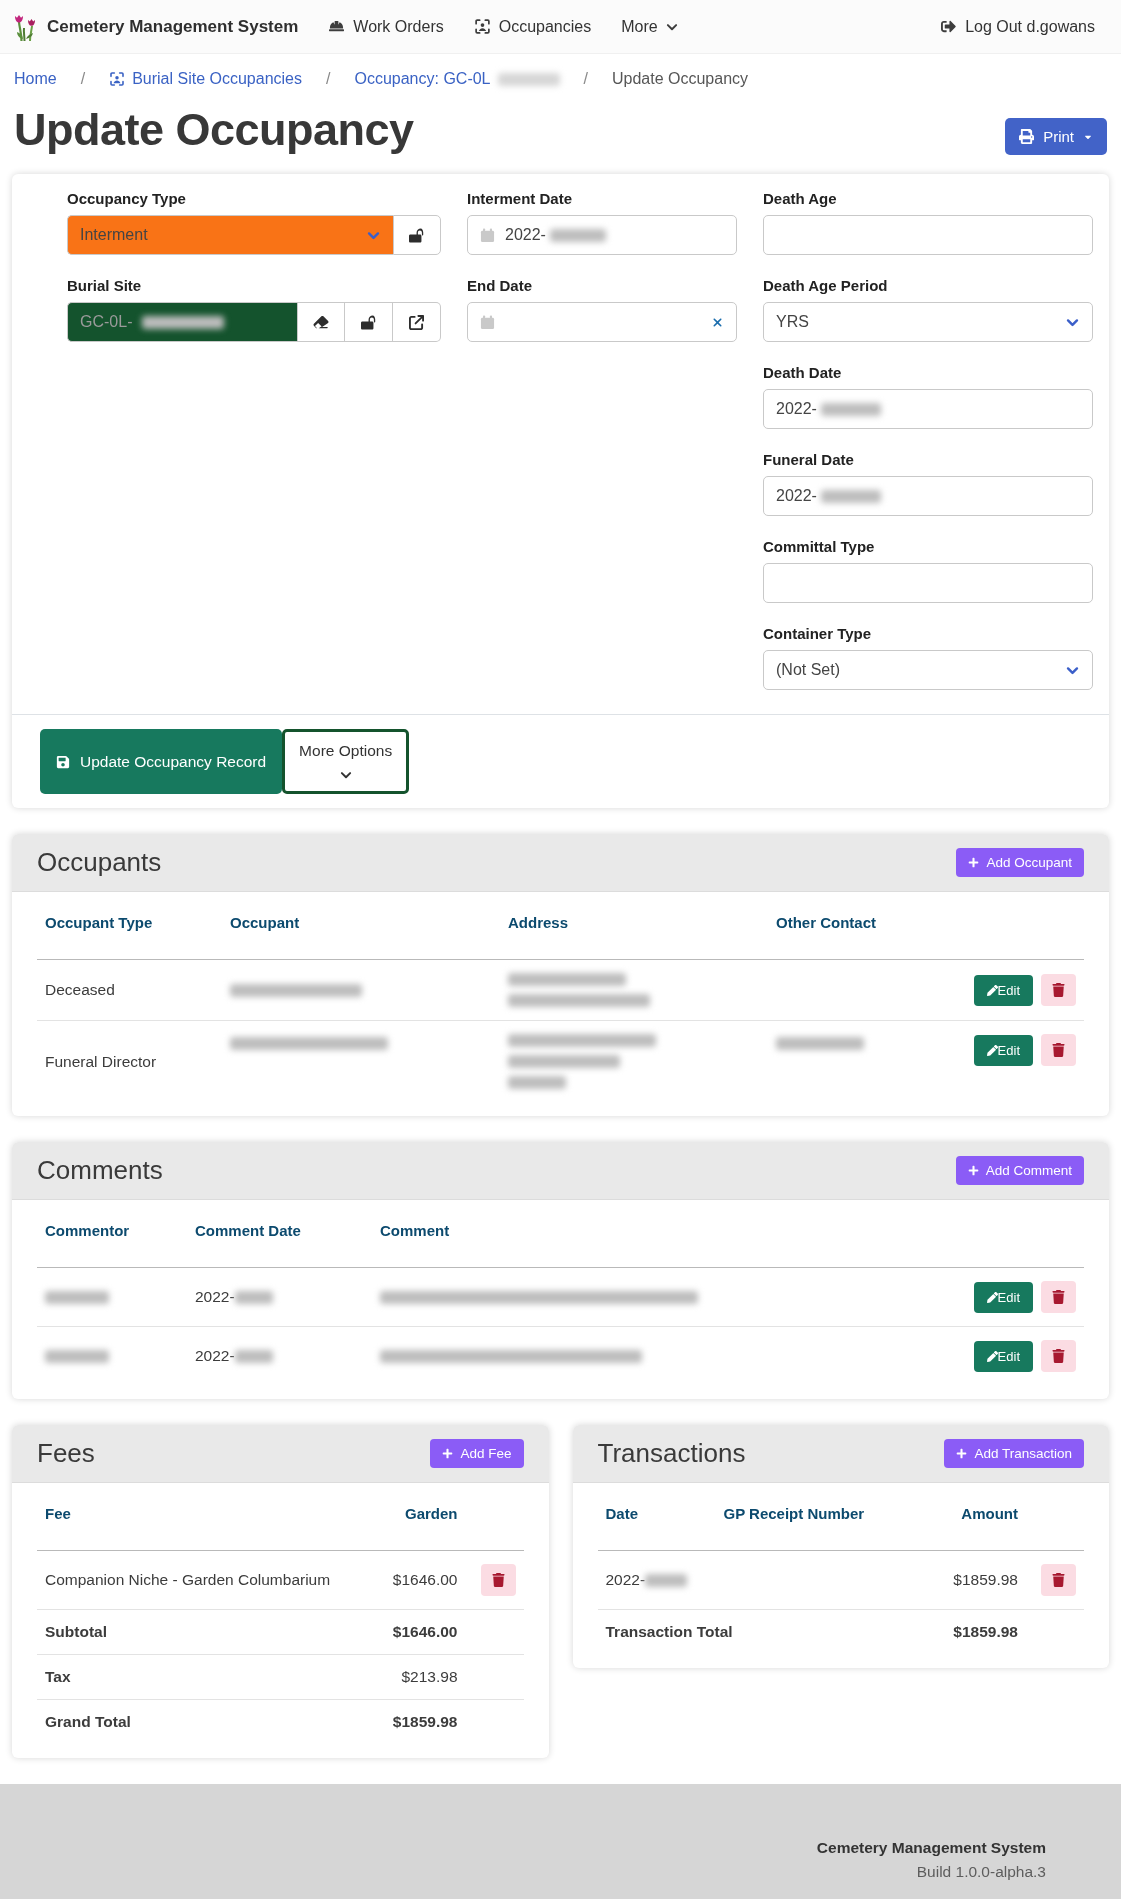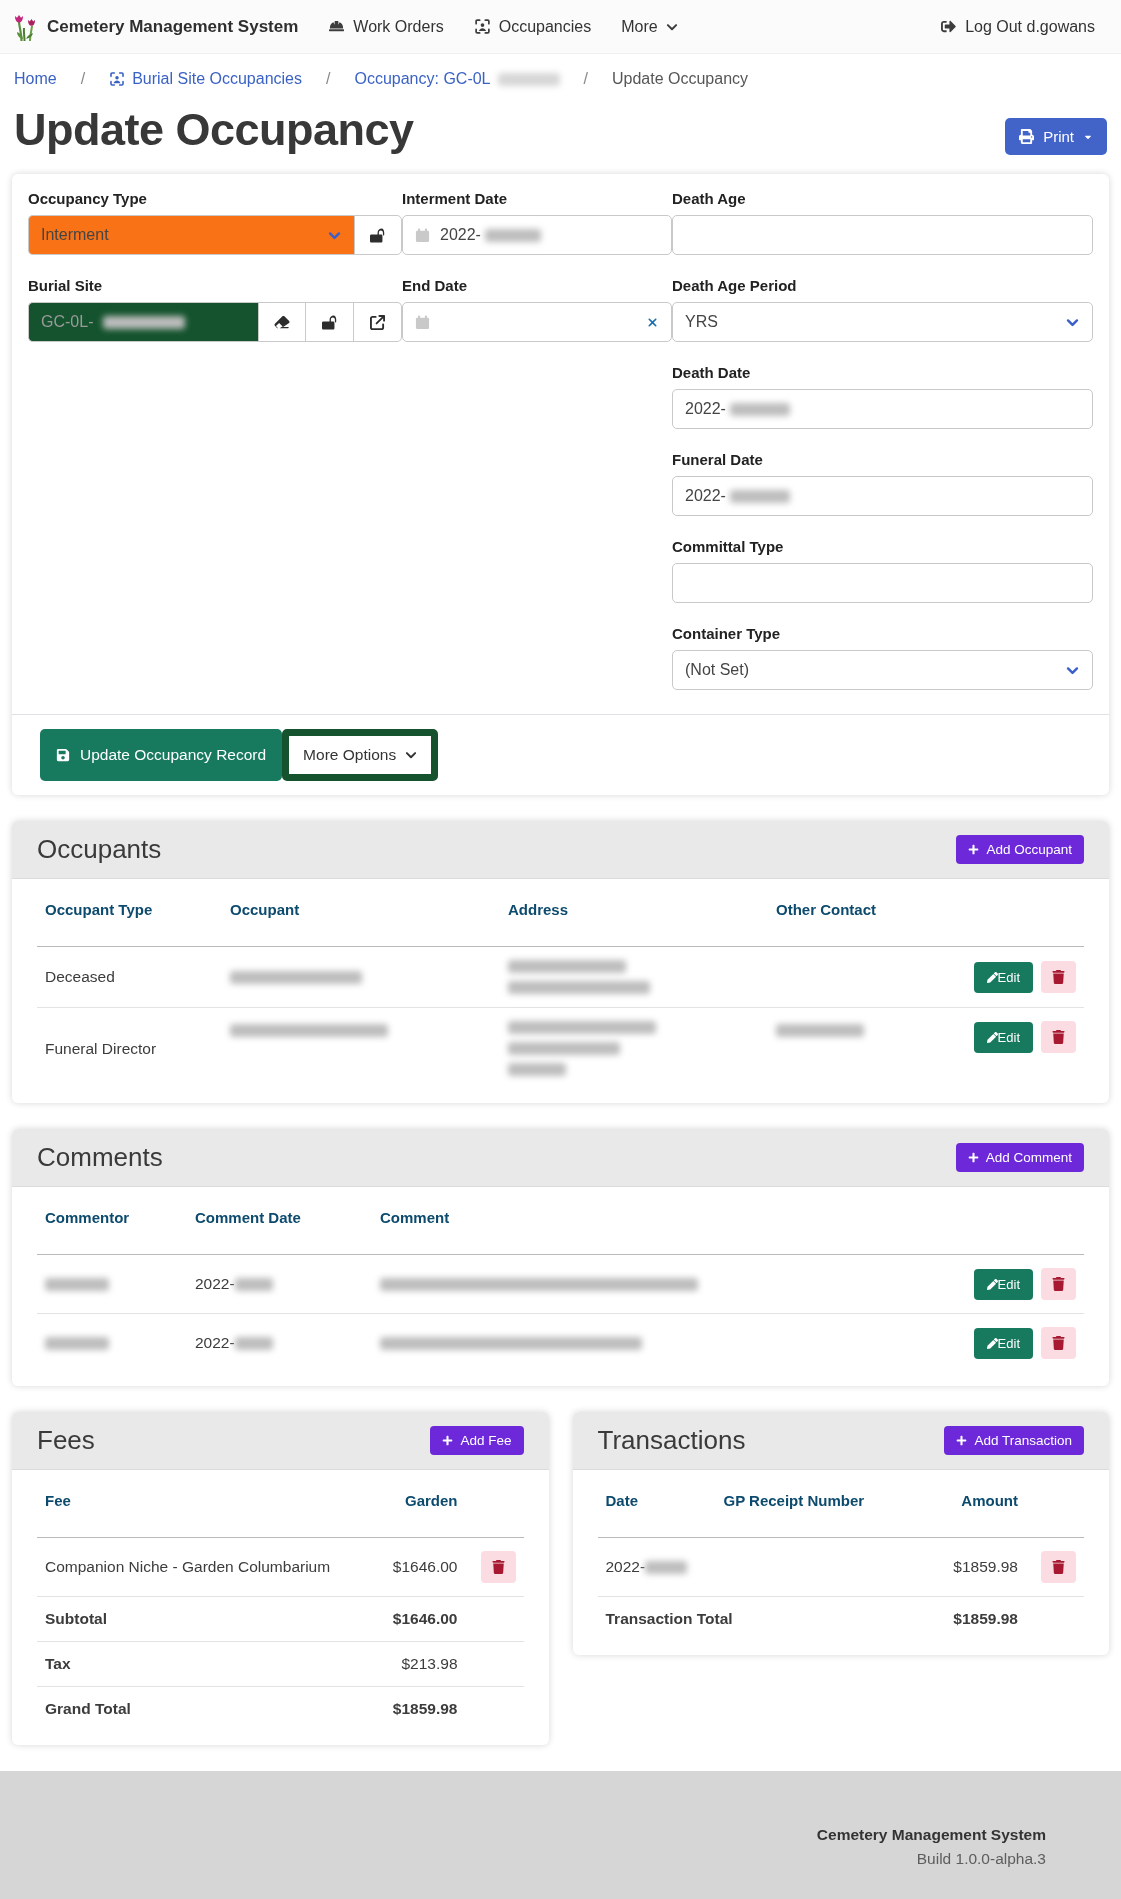--- a/index.html
+++ b/index.html
@@ -70,27 +70,27 @@
   .section-head {
     display: flex; align-items: center; justify-content: space-between;
     background: #e9e9e9;
     border-bottom: 1px solid #dcdcdc;
     border-radius: 6px 6px 0 0;
     padding: 13px 25px;
   }
   .section-head h2 { font-size: 26px; font-weight: 400; color: #3a3a3a; }
   .btn-add {
     display: inline-flex; align-items: center; gap: 7px;
-    background: #6d28d9; color: #fff; border: none; border-radius: 4px;
+    background: #8b5cf6; color: #fff; border: none; border-radius: 4px;
     font-size: 13.5px; padding: 7px 12px; cursor: pointer; font-family: inherit;
   }
   .section-body { padding: 8px 25px 14px 25px; }
 
   
-  .form-body { display: flex; padding: 16px; }
+  .form-body { display: flex; gap: 26px; padding: 16px; margin-left: 39px; }
   .fcol1 { width: 374px; }
   .fcol2 { width: 270px; }
   .fcol3 { flex: 1; }
   .field { margin-bottom: 22px; }
   .field label {
     display: block; font-size: 15px; font-weight: 700; color: #222;
     margin-bottom: 8px;
   }
   .control {
     height: 40px; border: 1px solid #c9c9c9; border-radius: 5px;
@@ -118,22 +118,22 @@
     padding: 14px 28px;
     display: flex; gap: 0;
   }
   .btn-submit {
     display: inline-flex; align-items: center; gap: 10px;
     background: #17795e; color: #fff; border: none; border-radius: 5px;
     font-size: 15.5px; padding: 10px 16px; cursor: pointer; font-family: inherit;
   }
   .btn-more {
     display: inline-flex; align-items: center; gap: 9px;
-    background: #fff; color: #333; border: 7px solid #14532d; border-radius: 5px;
-    font-size: 15.5px; padding: 10px 14px; cursor: pointer; font-family: inherit;
+    background: #fff; color: #333; border: 3px solid #14532d; border-radius: 5px;
+    font-size: 15.5px; padding: 10px 14px; cursor: pointer; font-family: inherit; flex-direction: column;
   }
 
   
   table { width: 100%; border-collapse: collapse; table-layout: fixed; }
   th {
     text-align: left; font-size: 15px; font-weight: 700; color: #0c4a6e;
     padding: 14px 8px 28px 8px;
     border-bottom: 1px solid #b9b9b9;
   }
   td {

